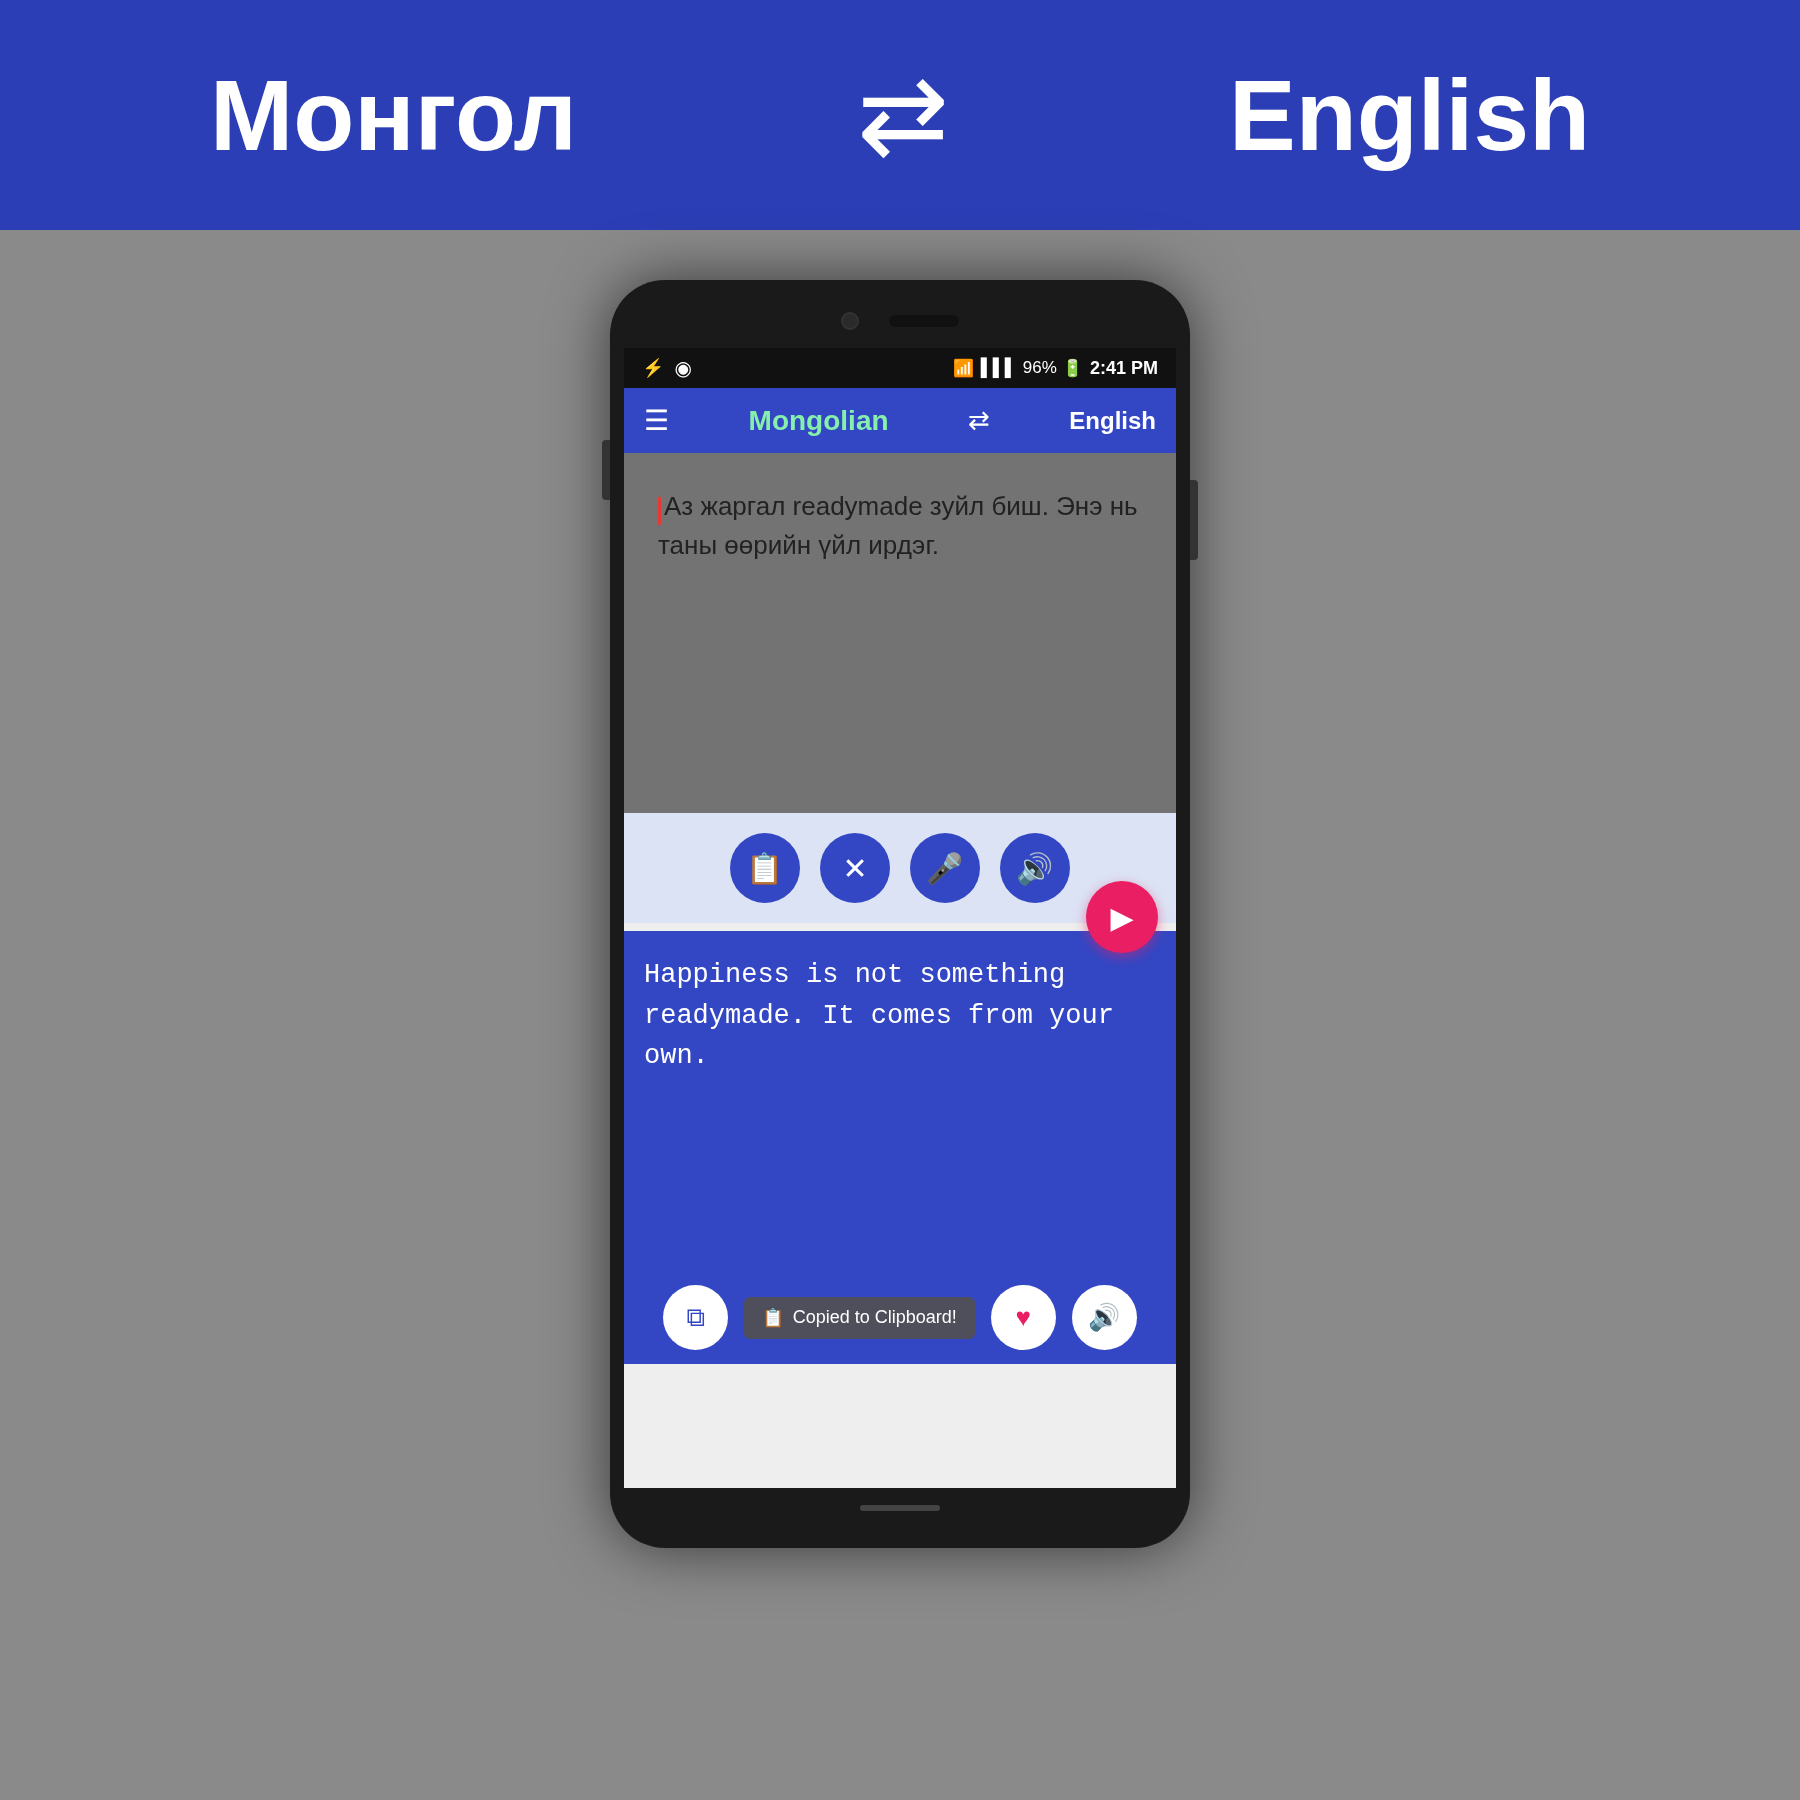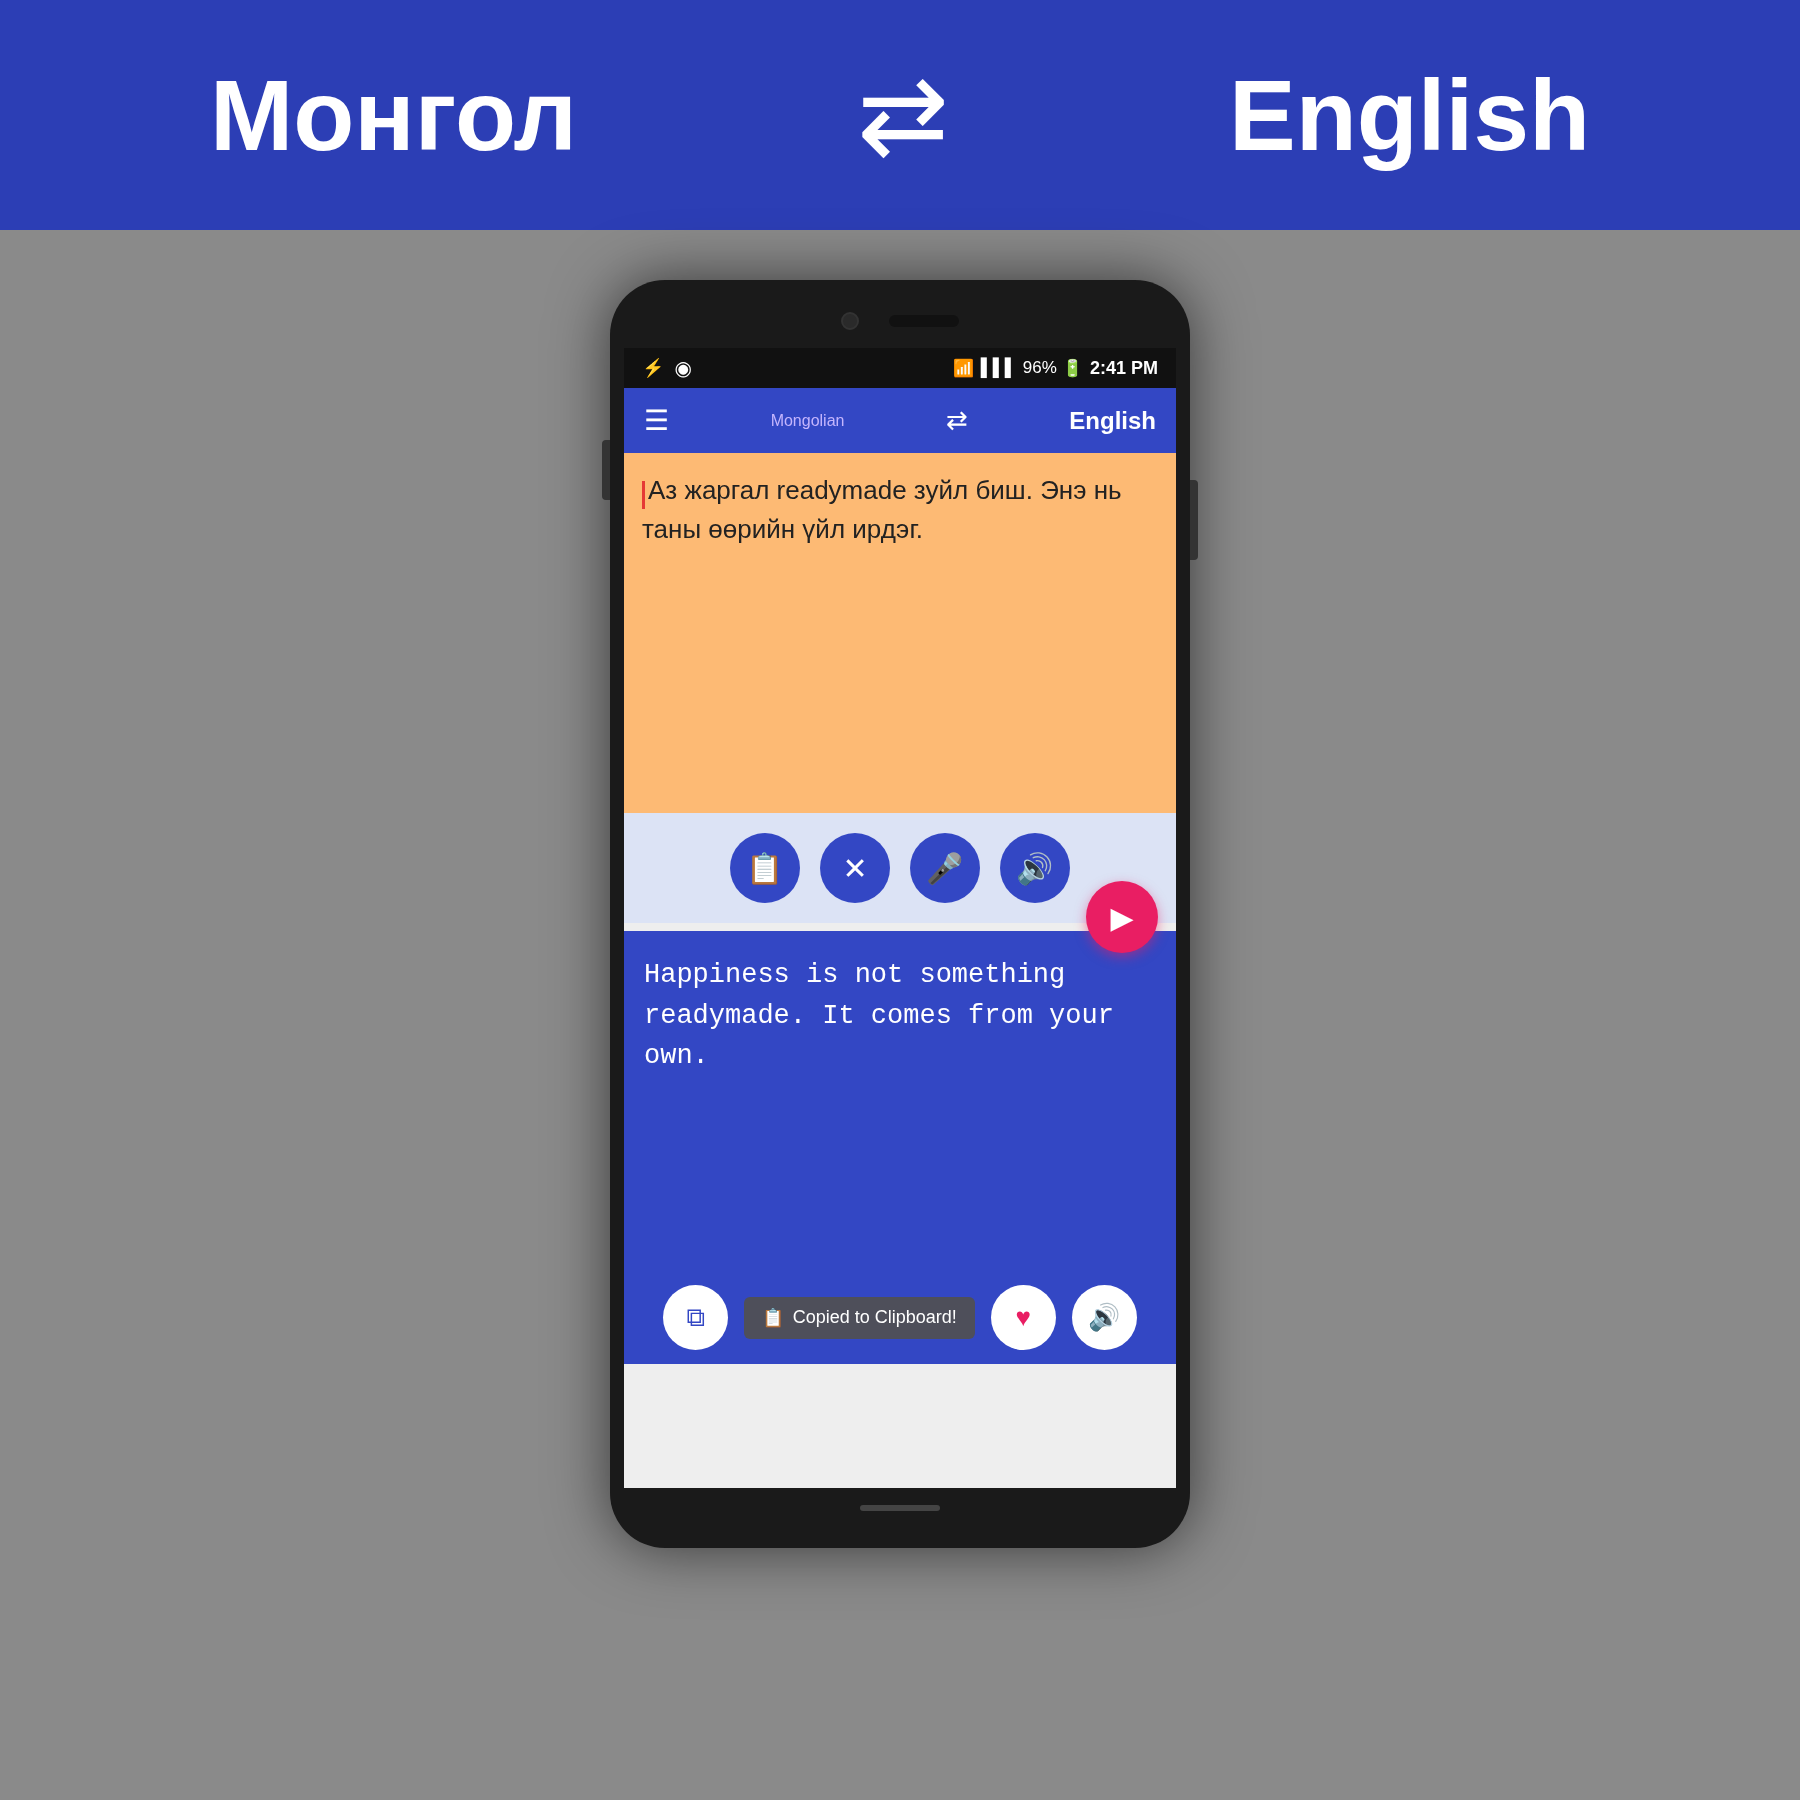--- a/index.html
+++ b/index.html
@@ -127,40 +127,40 @@
       padding: 16px 20px;
     }
 
     .toolbar-menu {
       color: white;
       font-size: 28px;
       cursor: pointer;
     }
 
     .toolbar-lang-left {
-      color: #c4b5fd;
-      font-size: 16px;
-      font-weight: normal;
+      color: #86efac;
+      font-size: 28px;
+      font-weight: bold;
     }
 
     .toolbar-swap {
       color: white;
       font-size: 26px;
     }
 
     .toolbar-lang-right {
       color: white;
       font-size: 24px;
       font-weight: bold;
     }
 
     
     .input-area {
-      background: #fdba74;
-      padding: 18px;
+      background: #737373;
+      padding: 34px;
       position: relative;
       min-height: 360px;
     }
 
     .input-cursor {
       display: inline-block;
       width: 3px;
       height: 28px;
       background: #e53935;
       vertical-align: middle;

